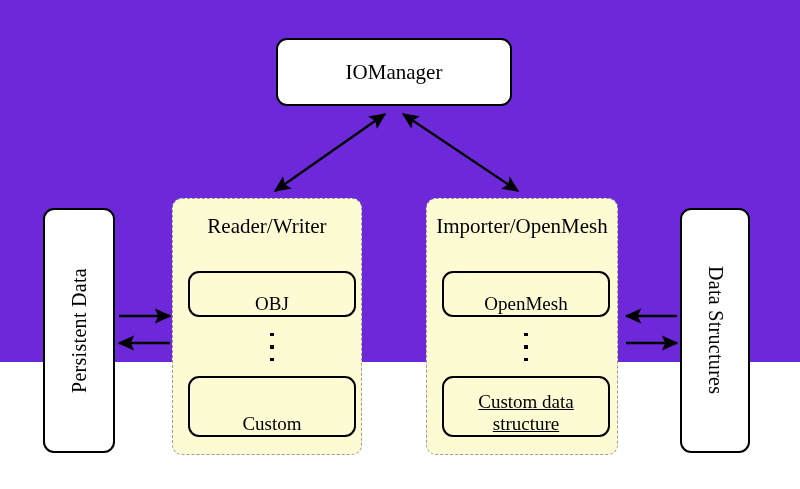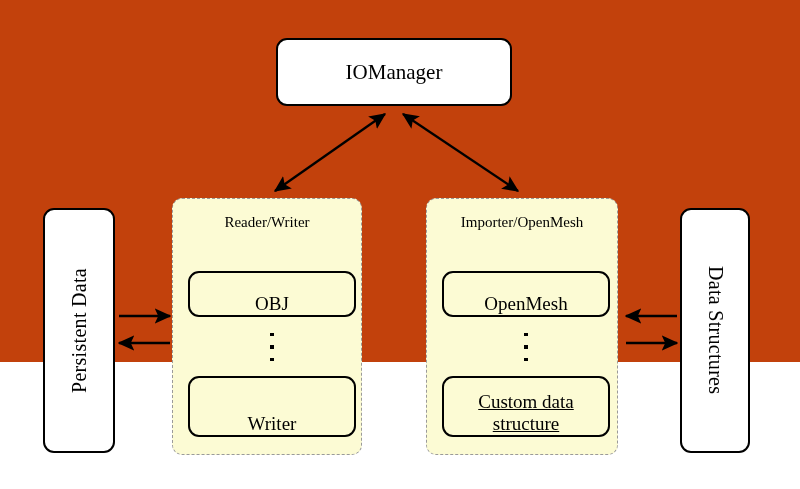--- a/index.html
+++ b/index.html
@@ -11,21 +11,21 @@
     width: 800px;
     height: 489px;
     font-family: "Liberation Serif", "DejaVu Serif", serif;
     color: #000000;
     overflow: hidden;
   }
   #diagram {
     position: relative;
     width: 800px;
     height: 362px;
-    background: #c2410c;
+    background: #6d28d9;
   }
   svg.edges {
     position: absolute;
     left: 0;
     top: 0;
     width: 800px;
     height: 489px;
     pointer-events: none;
   }
 
@@ -94,21 +94,21 @@
     top: 198px;
     width: 192px;
     height: 257px;
   }
   .panel-title {
     position: absolute;
     top: 15px;
     left: 0;
     width: 100%;
     text-align: center;
-    font-size: 15px;
+    font-size: 21px;
     white-space: nowrap;
   }
 
   
   .item-box {
     position: absolute;
     box-sizing: border-box;
     background: #fcfbd4;
     border: 2.2px solid #000000;
     border-radius: 11px;
@@ -212,21 +212,21 @@
     <span>OBJ</span>
   </div>
 
   <div class="ellipsis" id="reader-writer-ellipsis">
     <span class="dot"></span>
     <span class="dot"></span>
     <span class="dot"></span>
   </div>
 
   <div class="item-box" id="custom-file-format-box">
-    <span>Writer</span>
+    <span>Custom</span>
   </div>
 
   <div class="panel" id="importer-exporter-panel">
     <div class="panel-title">Importer/OpenMesh</div>
   </div>
 
   <div class="item-box" id="openmesh-box">
     <span>OpenMesh</span>
   </div>
 

